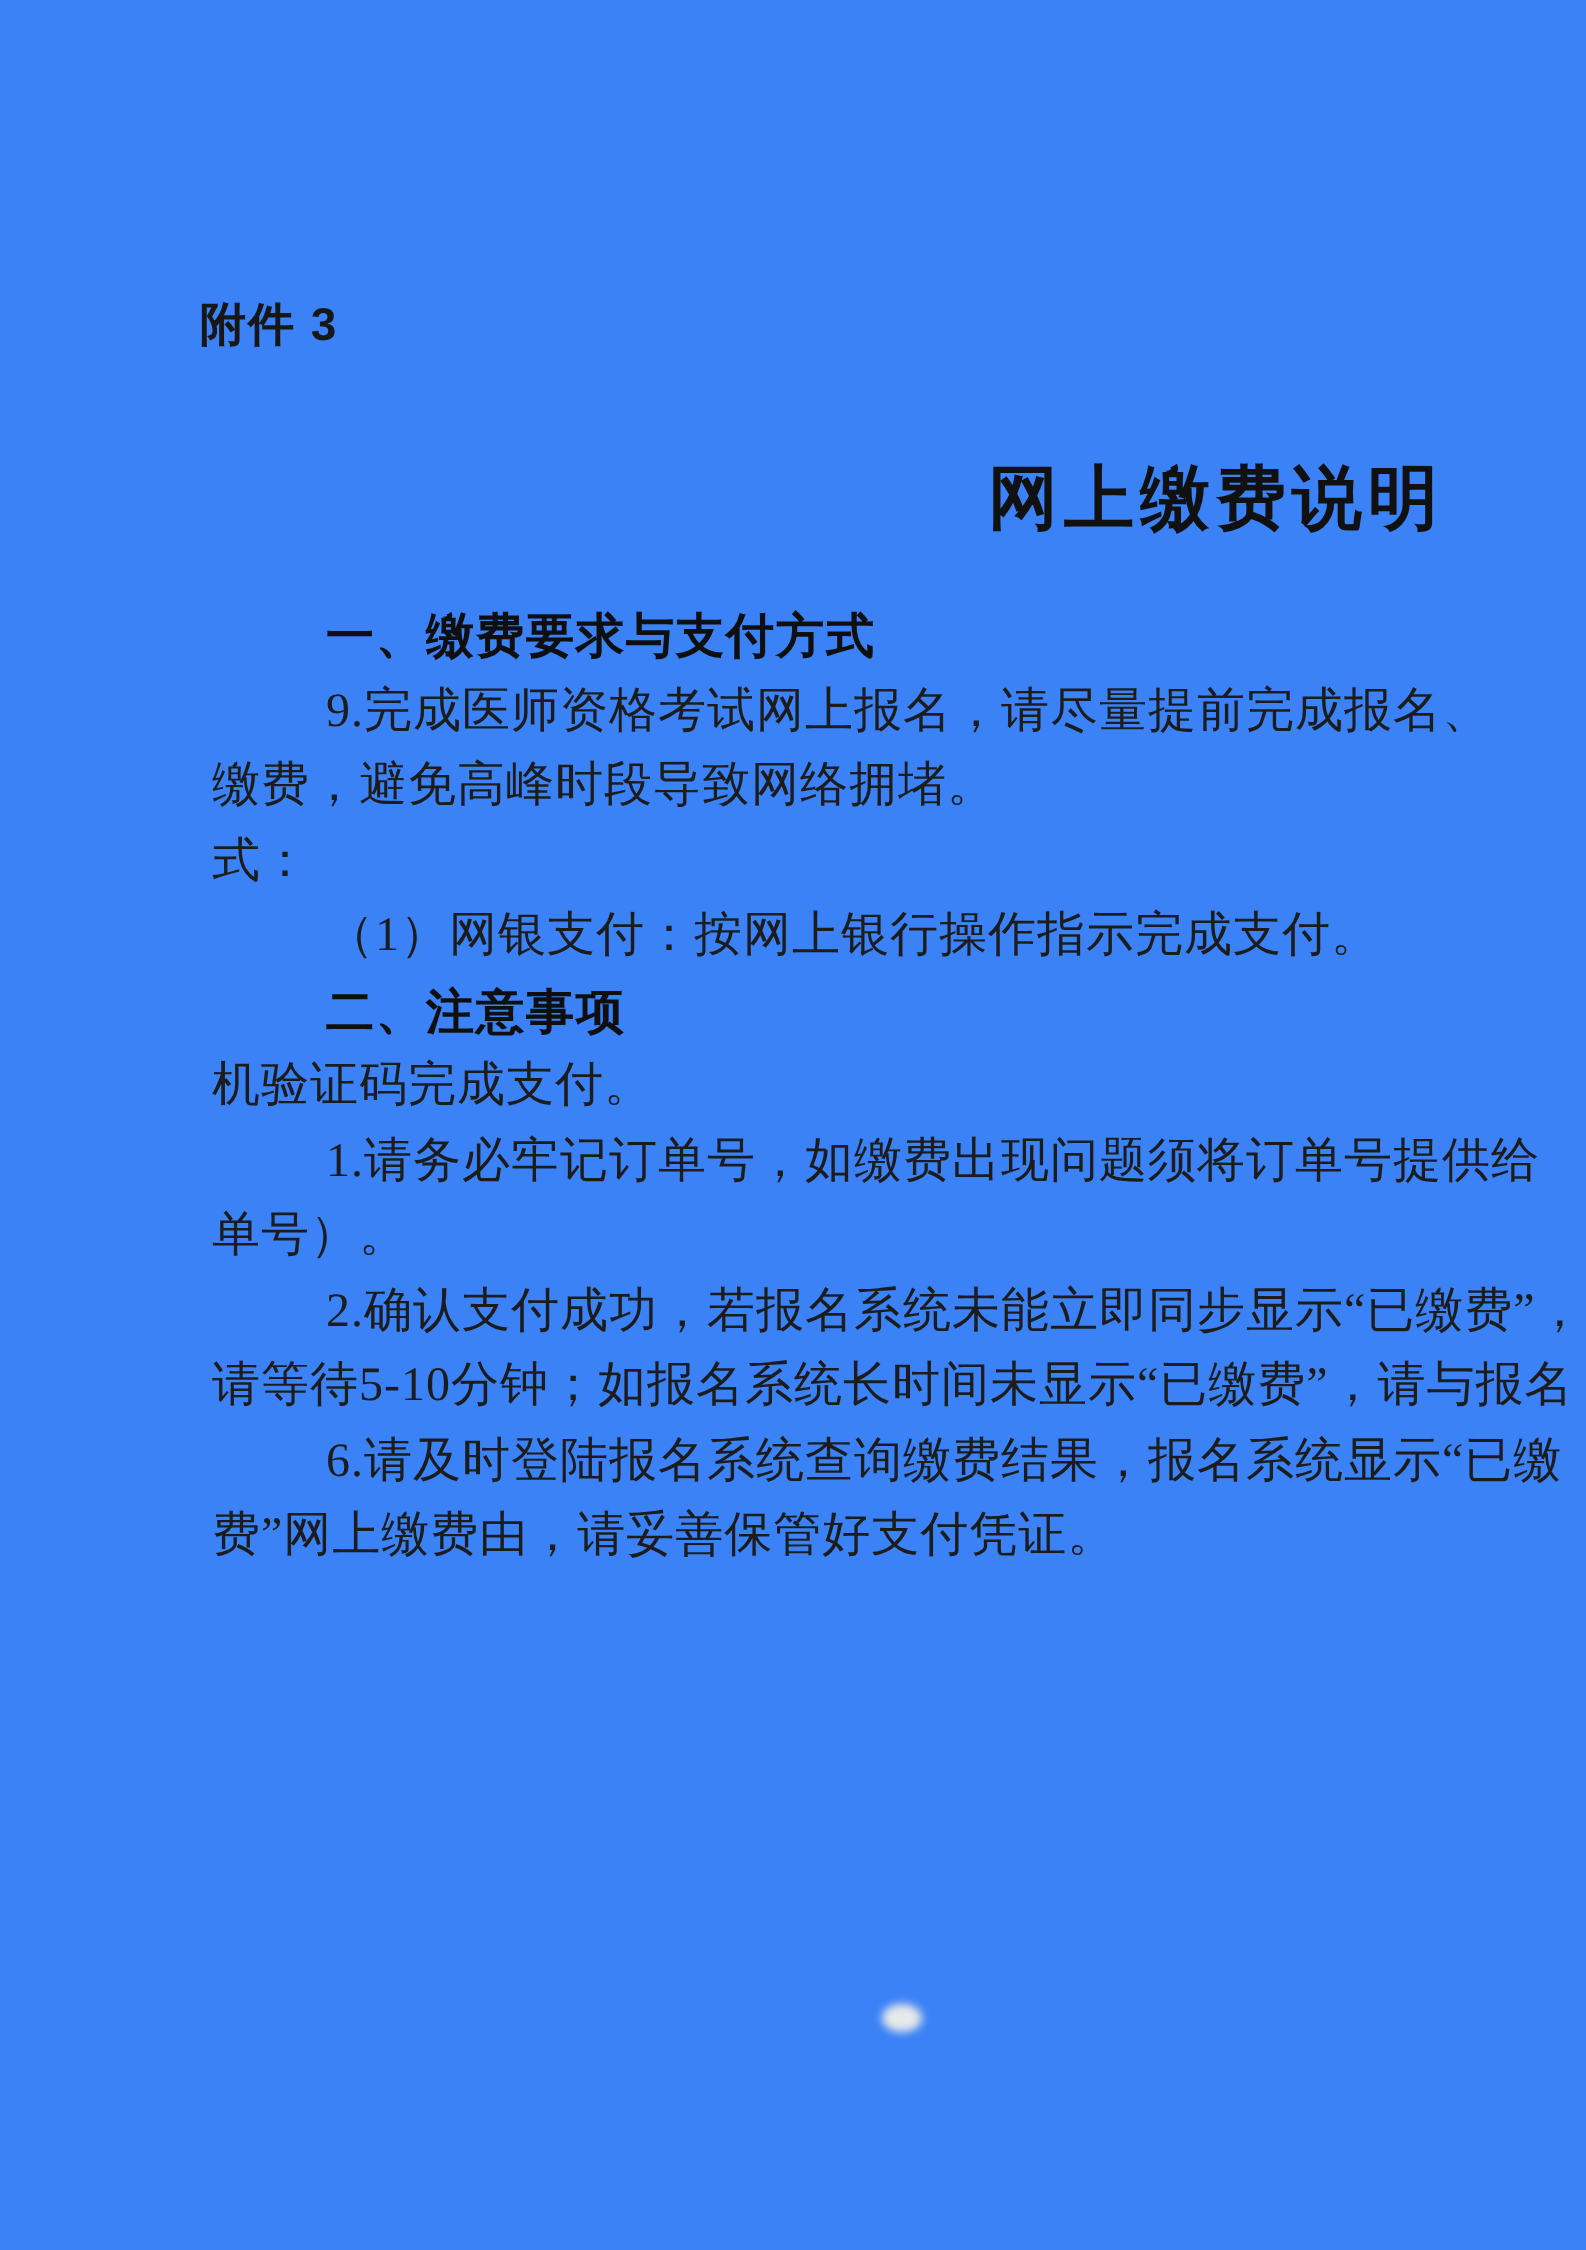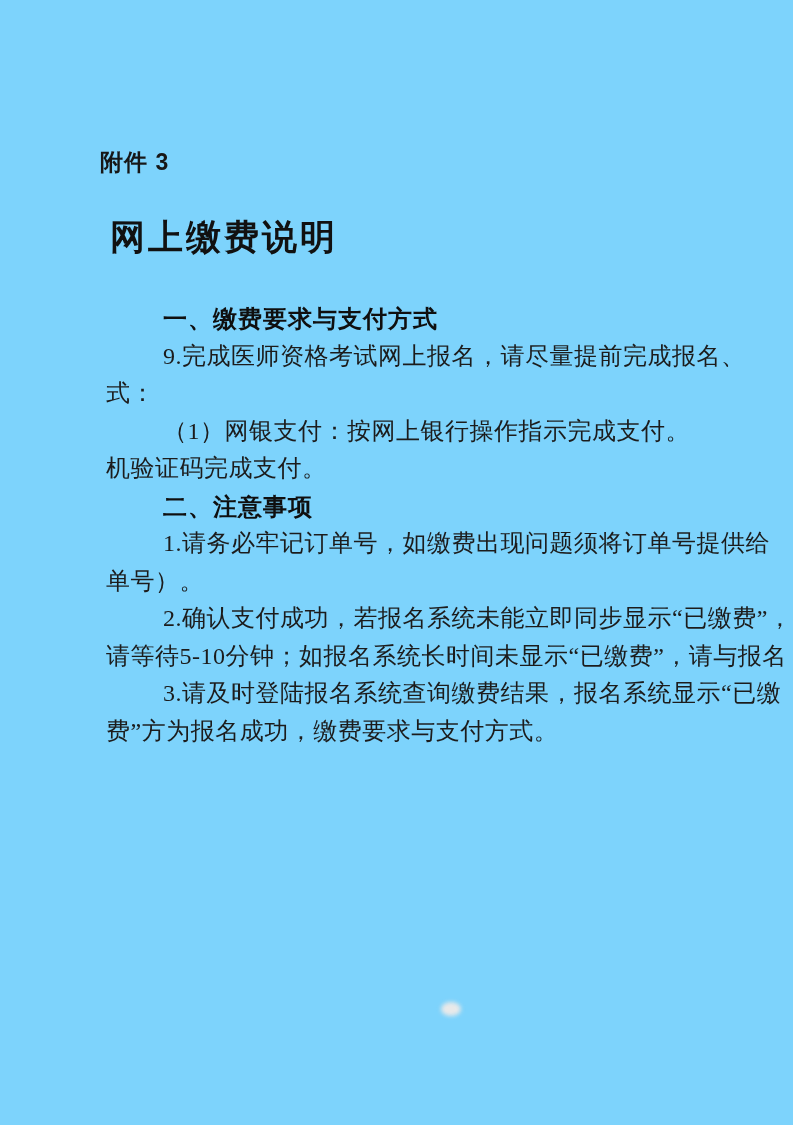--- a/index.html
+++ b/index.html
@@ -4,43 +4,43 @@
 <style>
   html, body {
     margin: 0;
     padding: 0;
     background: #ffffff;
   }
   .page {
     position: relative;
     width: 793px;
     height: 1125px;
-    background: #7dd3fc;
+    background: #3b82f6;
     overflow: hidden;
     color: #1c1c1c;
     font-family: "Liberation Serif", "DejaVu Serif", serif;
   }
   .attachment-label {
     position: absolute;
     left: 100px;
     top: 148px;
     font-family: "Liberation Sans", "DejaVu Sans", sans-serif;
     font-weight: 600;
     font-size: 23px;
     line-height: 28px;
     color: #171717;
     letter-spacing: 1px;
   }
   .doc-title {
     position: absolute;
     left: 106px;
     top: 212px;
     width: 600px;
-    margin: 4px;
-    text-align: left;
+    margin: 16px;
+    text-align: right;
     font-family: "Liberation Serif", "DejaVu Serif", serif;
     font-weight: bold;
     font-size: 35px;
     line-height: 44px;
     color: #111111;
     letter-spacing: 3px;
   }
   .doc-body {
     position: absolute;
     left: 106px;
@@ -81,27 +81,28 @@
 
 <div class="page">
 
   <div class="attachment-label">附件 3</div>
 
   <h1 class="doc-title">网上缴费说明</h1>
 
   <div class="doc-body">
     <div class="row heading indent">一、缴费要求与支付方式</div>
     <div class="row indent">9.完成医师资格考试网上报名，请尽量提前完成报名、</div>
+    <div class="row">缴费，避免高峰时段导致网络拥堵。</div>
     <div class="row">式：</div>
     <div class="row indent">（1）网银支付：按网上银行操作指示完成支付。</div>
+    <div class="row heading indent">二、注意事项</div>
     <div class="row">机验证码完成支付。</div>
-    <div class="row heading indent">二、注意事项</div>
     <div class="row indent">1.请务必牢记订单号，如缴费出现问题须将订单号提供给</div>
     <div class="row">单号）。</div>
     <div class="row indent">2.确认支付成功，若报名系统未能立即同步显示“已缴费”，</div>
     <div class="row">请等待5-10分钟；如报名系统长时间未显示“已缴费”，请与报名</div>
-    <div class="row indent">3.请及时登陆报名系统查询缴费结果，报名系统显示“已缴</div>
-    <div class="row">费”方为报名成功，缴费要求与支付方式。</div>
+    <div class="row indent">6.请及时登陆报名系统查询缴费结果，报名系统显示“已缴</div>
+    <div class="row">费”网上缴费由，请妥善保管好支付凭证。</div>
   </div>
 
   <div class="scan-smudge"></div>
 
 </div>
 
 </body></html>

